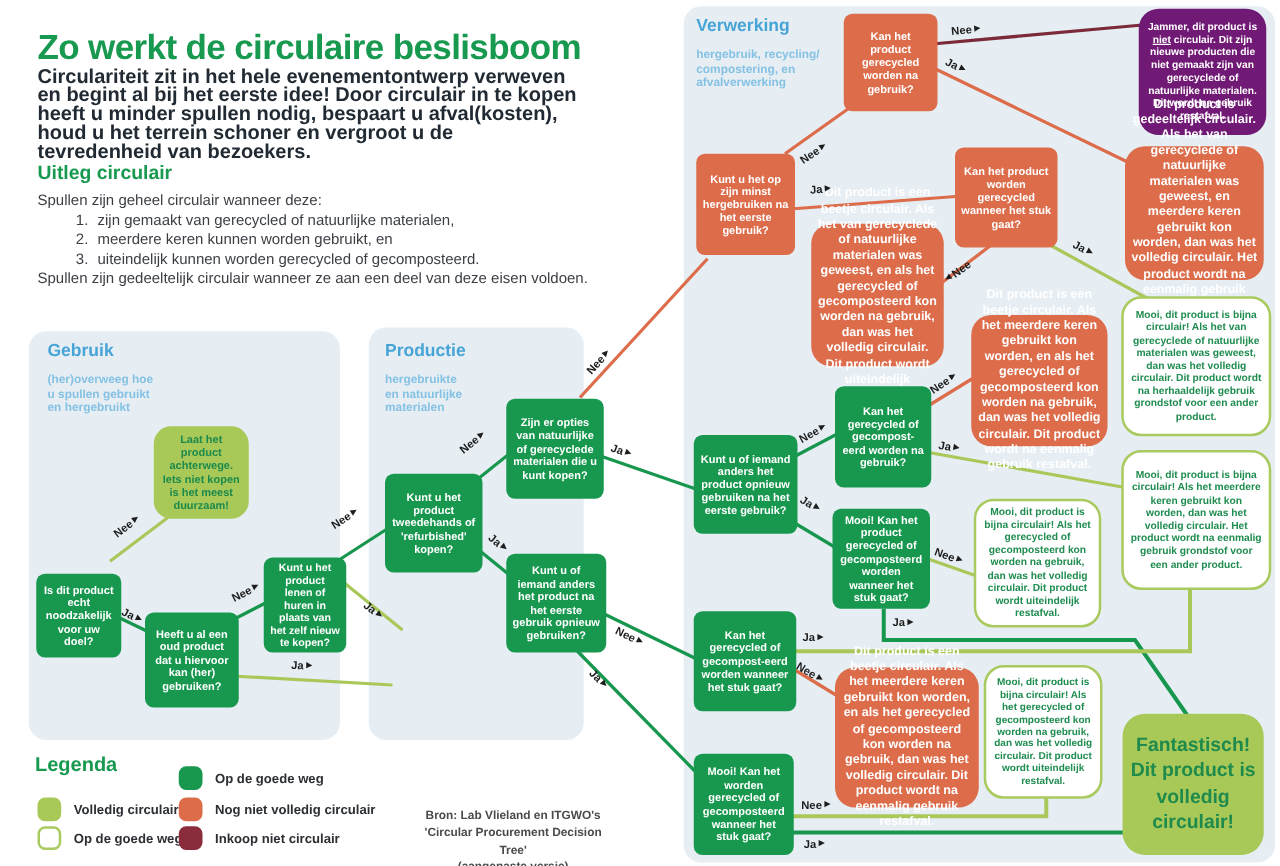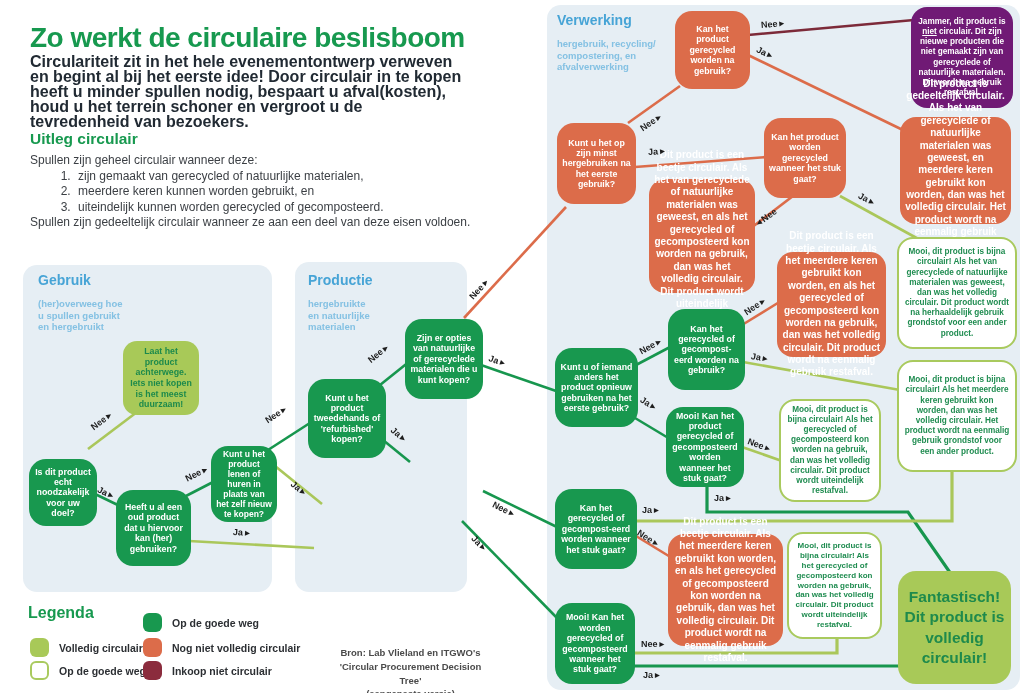--- a/index.html
+++ b/index.html
@@ -3,21 +3,21 @@
 <meta charset="utf-8">
 <style>
   html,body{margin:0;padding:0;background:#ffffff;}
   .canvas{position:relative;width:1024px;height:693px;background:#ffffff;overflow:hidden;
           font-family:"Liberation Sans",sans-serif;}
   .panel{position:absolute;background:#e6eef4;border-radius:14px;z-index:0;}
   .panel-title{position:absolute;font-size:14px;font-weight:700;color:#47a4d6;z-index:2;}
   .panel-sub{position:absolute;font-size:9.5px;font-weight:600;color:#84c1e3;line-height:1.22;
              white-space:pre-line;z-index:2;}
   .edges{position:absolute;left:0;top:0;z-index:1;}
-  .node{position:absolute;border-radius:17px;display:flex;align-items:center;justify-content:center;
+  .node{position:absolute;border-radius:7px;display:flex;align-items:center;justify-content:center;
         text-align:center;font-weight:700;box-sizing:border-box;padding:5px;z-index:2;}
   .q-green{background:#18984f;color:#fff;font-size:8.8px;line-height:1.18;}
   .q-orange{background:#dc6c4a;color:#fff;font-size:8.8px;line-height:1.18;}
   .res-red{background:#701a75;color:#fff;font-size:8.2px;line-height:1.24;border-radius:16px;}
   .res-orange{background:#dc6c4a;color:#fff;font-size:10px;line-height:1.24;border-radius:16px;}
   .res-outline{background:#fff;border:2.5px solid #a9ca5e;color:#1f8c50;font-size:8.2px;
                line-height:1.24;border-radius:16px;}
   .res-light{background:#a8c958;color:#1d8a4c;font-size:8.8px;line-height:1.2;border-radius:14px;}
   .res-big{background:#a8c958;color:#1e8a4c;font-size:15.5px;line-height:1.3;border-radius:18px;}
   .underline{text-decoration:underline;}
@@ -111,20 +111,21 @@
 compostering, en
 afvalverwerking</div>
 
   <div class="node q-green" style="left:29px;top:447px;width:68px;height:67px;margin-top:12px;">Is dit product echt noodzakelijk voor uw doel?</div>
   <div class="node res-light" style="left:123px;top:341px;width:76px;height:74px;">Laat het product achterwege. Iets niet kopen is het meest duurzaam!</div>
   <div class="node q-green" style="left:116px;top:490px;width:75px;height:76px;">Heeft u al een oud product dat u hiervoor kan (her) gebruiken?</div>
   <div class="node q-green" style="left:211px;top:446px;width:66px;height:76px;font-size:8.5px;">Kunt u het product lenen of huren in plaats van het zelf nieuw te kopen?</div>
 
   <div class="node q-green" style="left:308px;top:379px;width:78px;height:79px;">Kunt u het product tweedehands of 'refurbished' kopen?</div>
   <div class="node q-green" style="left:405px;top:319px;width:78px;height:80px;">Zijn er opties van natuurlijke of gerecyclede materialen die u kunt kopen?</div>
+  <div class="node q-green" style="left:405px;top:443px;width:80px;height:79px;">Kunt u of iemand anders het product na het eerste gebruik opnieuw gebruiken?</div>
 
   <div class="node q-orange" style="left:675px;top:11px;width:75px;height:78px;">Kan het product gerecycled worden na gebruik?</div>
   <div class="node q-orange" style="left:557px;top:123px;width:79px;height:81px;">Kunt u het op zijn minst hergebruiken na het eerste gebruik?</div>
   <div class="node q-orange" style="left:764px;top:118px;width:82px;height:80px;">Kan het product worden gerecycled wanneer het stuk gaat?</div>
 
   <div class="node res-red" style="left:911px;top:7px;width:102px;height:101px;">
     <div><span>Jammer, dit product is</span> <span class="underline">niet</span> <span>circulair. Dit zijn nieuwe producten die niet gemaakt zijn van gerecyclede of natuurlijke materialen. Dit wordt na gebruik restafval.</span></div>
   </div>
   <div class="node res-orange" style="left:900px;top:117px;width:111px;height:107px;">Dit product is gedeeltelijk circulair. Als het van gerecyclede of natuurlijke materialen was geweest, en meerdere keren gebruikt kon worden, dan was het volledig circulair. Het product wordt na eenmalig gebruik grondstof voor een ander product.</div>
   <div class="node res-orange" style="left:649px;top:179px;width:106px;height:114px;">Dit product is een beetje circulair. Als het van gerecyclede of natuurlijke materialen was geweest, en als het gerecycled of gecomposteerd kon worden na gebruik, dan was het volledig circulair. Dit product wordt uiteindelijk restafval.</div>

